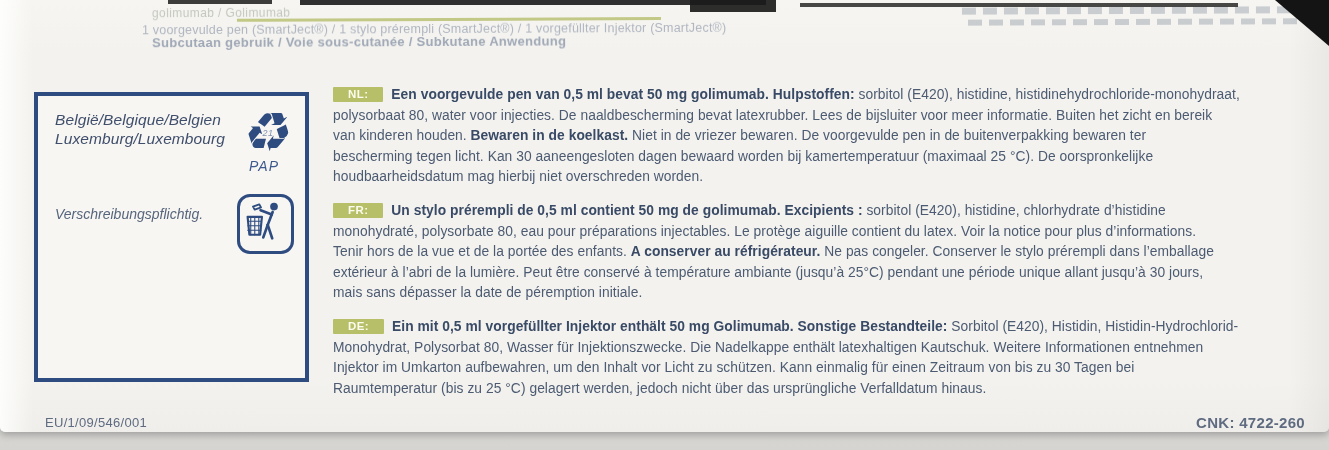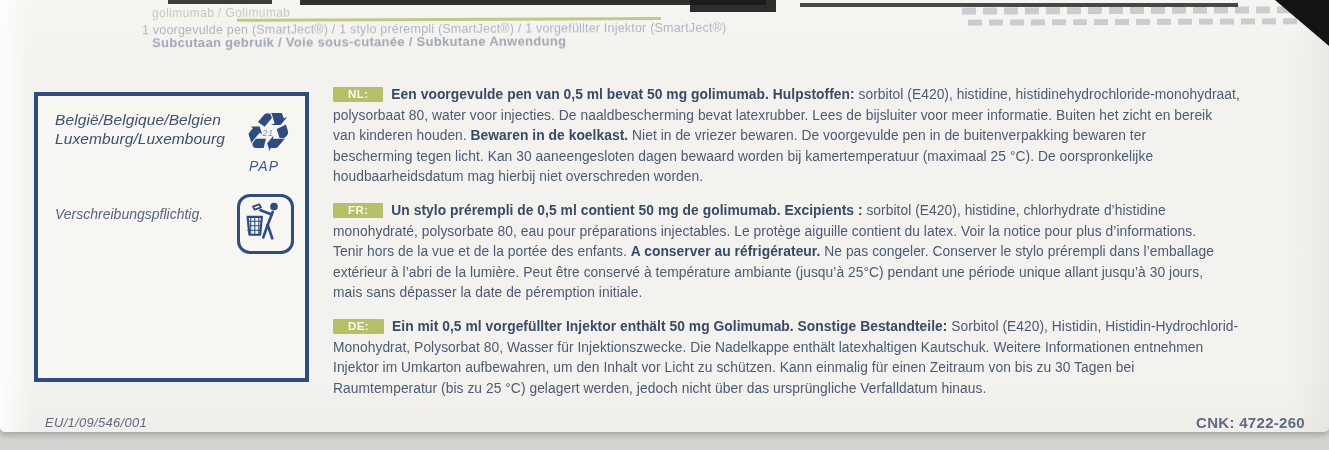--- a/index.html
+++ b/index.html
@@ -50,21 +50,21 @@
   .tidyman svg{display:block;width:100%;height:100%;}
   
   .paragraphs{position:absolute;left:333px;top:85px;width:985px;}
   .para{margin-bottom:13px;}
   .line{white-space:nowrap;font-size:13.8px;line-height:20.6px;color:#4c5b72;letter-spacing:.05px;}
   .line b{color:#394a66;text-align:center;}
   .lang-tag{display:inline-block;background:#b7bf68;color:#fbfbee;font-weight:700;
     font-size:11.5px;line-height:13px;padding:1px 15px;margin-right:8px;border-radius:1px;
     letter-spacing:.4px;vertical-align:1px;}
   
-  .eu-number{position:absolute;left:45px;top:415px;font-size:13px;color:#5f6b80;letter-spacing:.3px;font-style:italic;}
+  .eu-number{position:absolute;left:45px;top:415px;font-size:13px;color:#5f6b80;letter-spacing:.3px;}
   .cnk-number{position:absolute;right:24px;top:414px;font-size:15px;color:#5f6b80;letter-spacing:.3px;font-weight:bold;}
 </style>
 </head>
 <body>
 
 <div class="box">
 
   <div class="top-flap">
     <div class="faded1">golimumab / Golimumab</div>
     <div class="olive-rule"></div>

